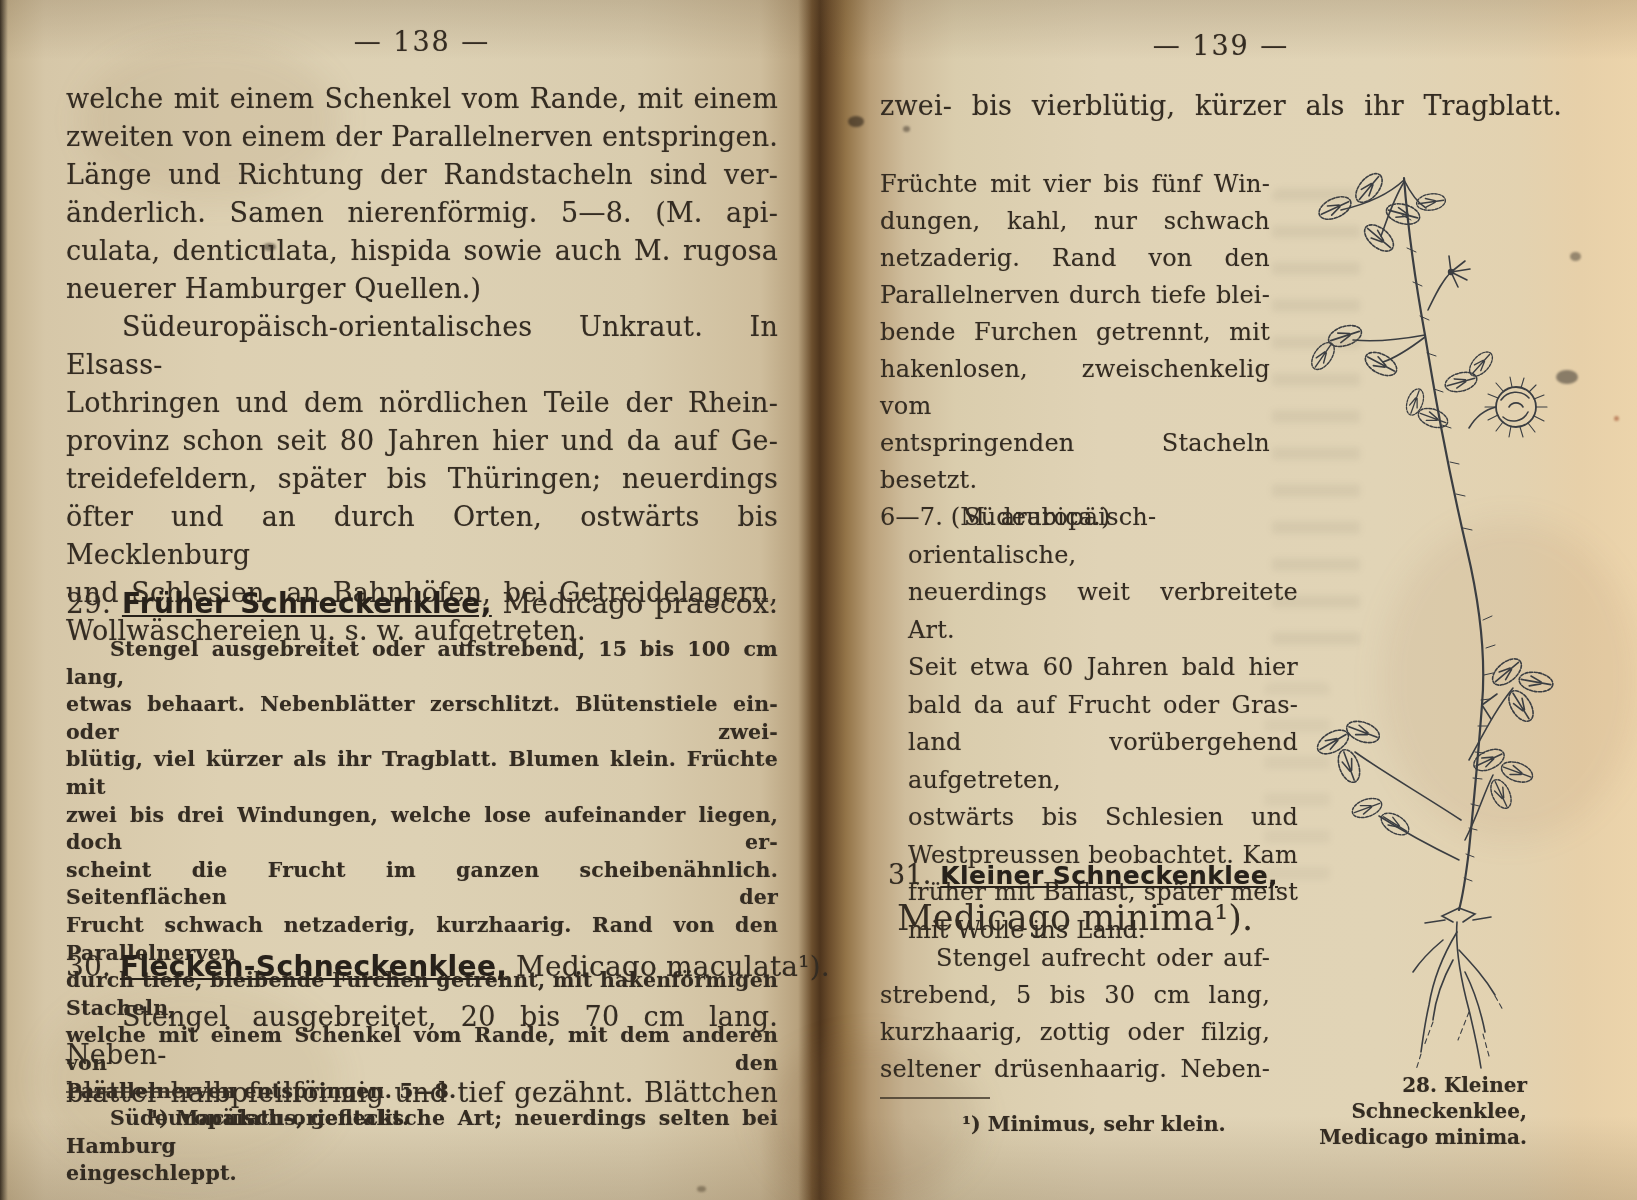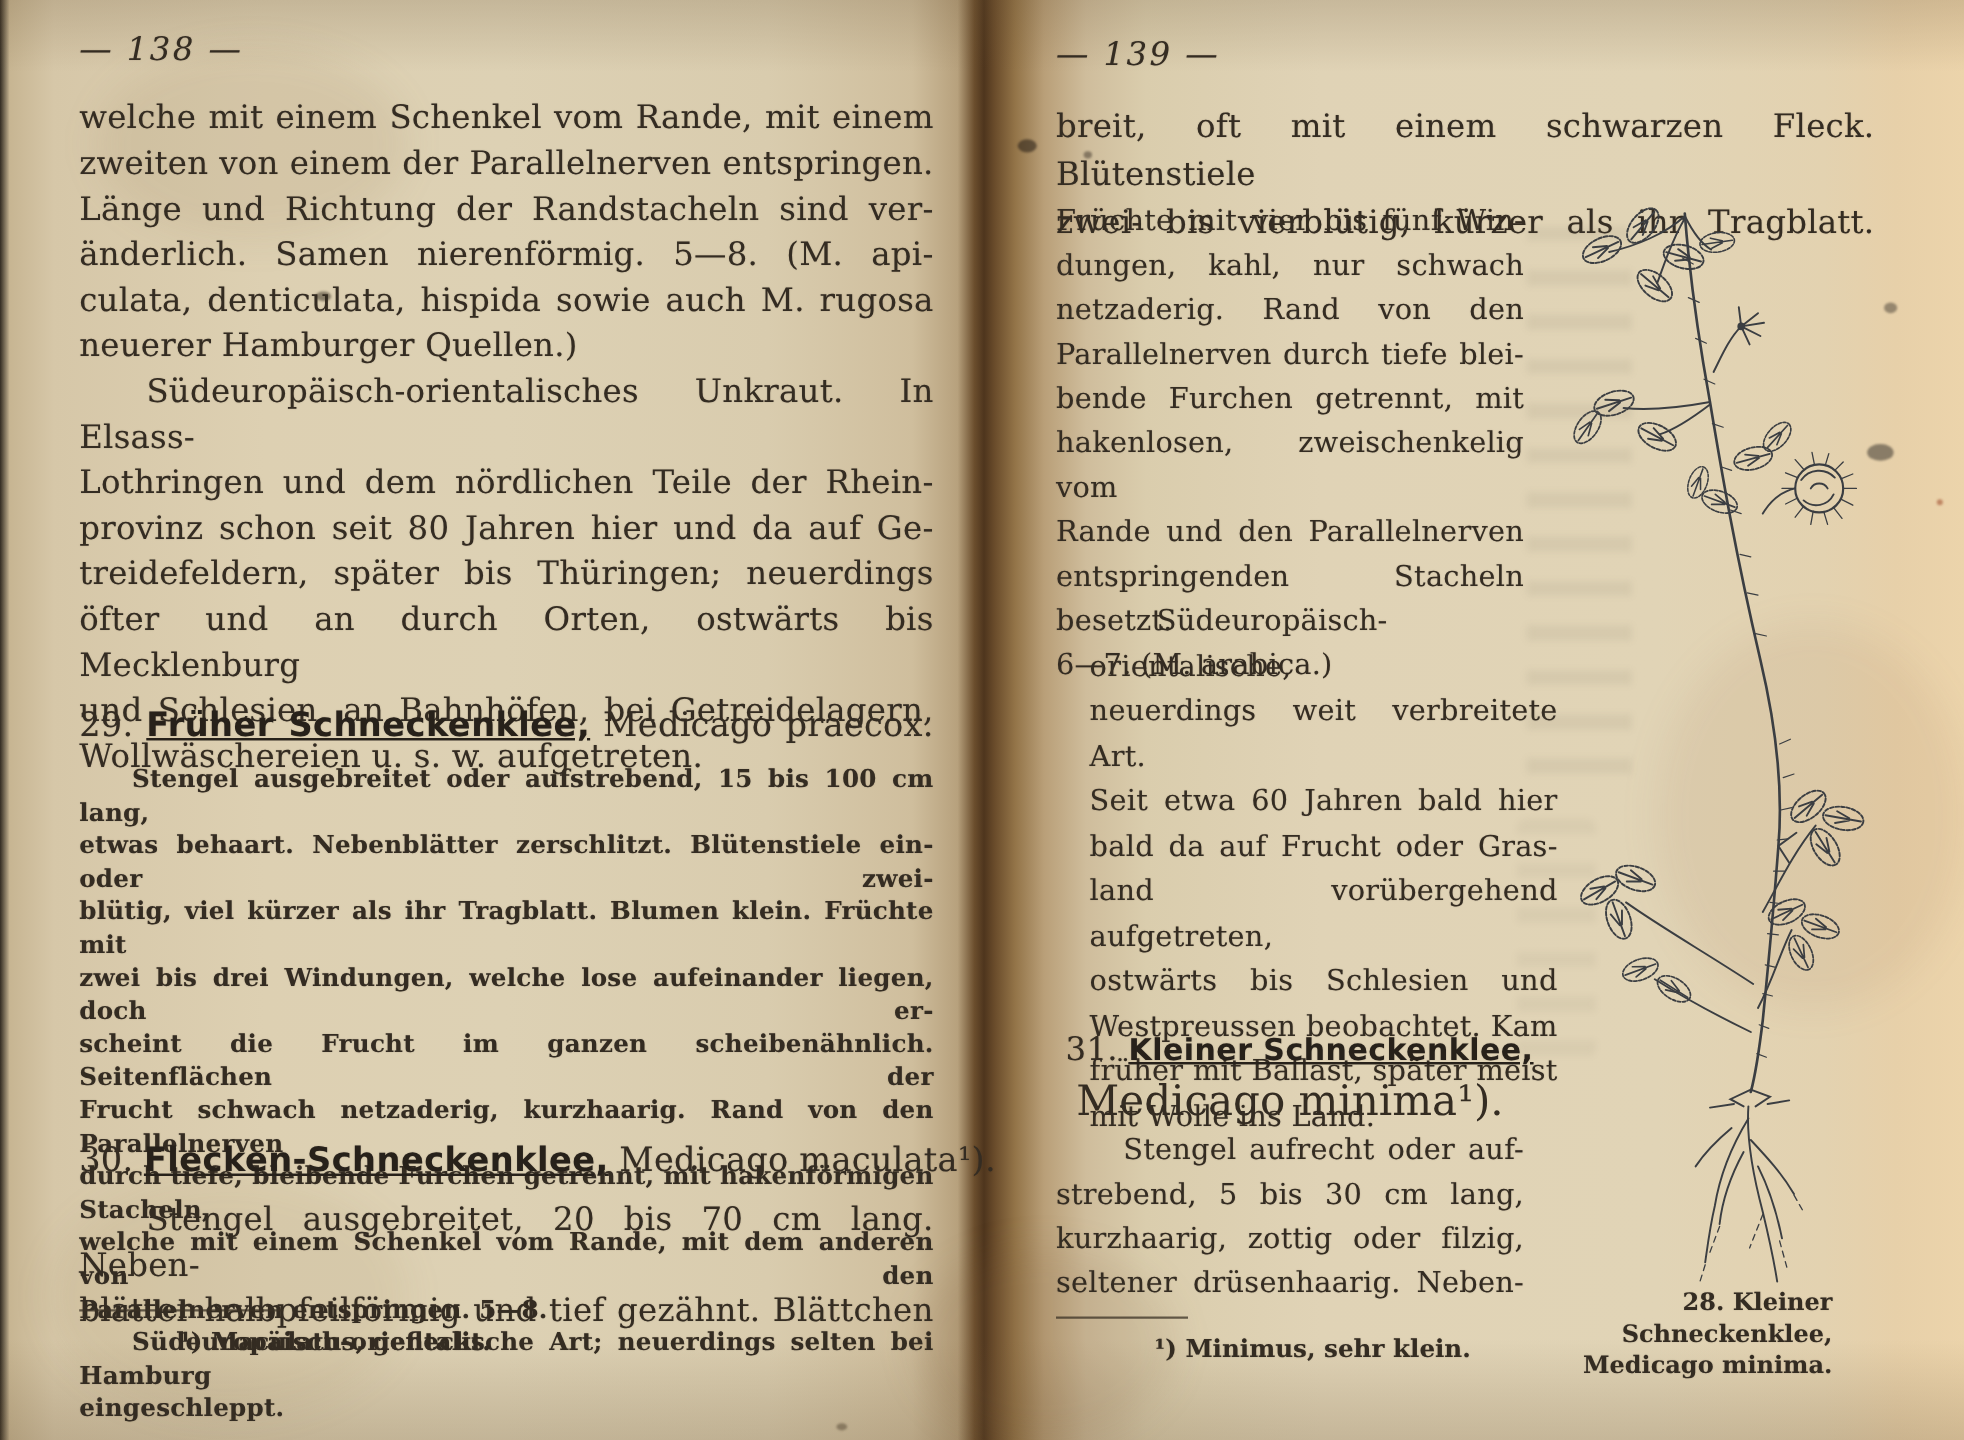--- a/index.html
+++ b/index.html
@@ -10,22 +10,22 @@
         #b2977311 0px,#c7b592 8px,#d6c7a8 45px,#ddd0b2 220px,#ddd1b4 420px,#d9ccae 640px,
         #cfbe9d 760px,#b7a17d 798px,#6b4e2d 812px,#4e351d 820px,#6a4c2b 829px,
         #937448 846px,#b99f78 870px,#cfbd9c 905px,#dacdad 955px,#e0d3b6 1100px,
         #e1d4b6 1380px,#e3d2b0 1520px,#e7d0a9 1580px,#ecd4ab 1637px);
     font-family:"DejaVu Serif",serif; color:#342c22;}
   .blk{position:absolute;}
   .ln{font-size:27px;line-height:38px;text-align:justify;letter-spacing:.2px;
       text-shadow:0 0 1px rgba(60,50,40,.35);}
   .j{text-align-last:justify;}
   .ind{text-indent:56px;}
-  .pagenum{position:absolute;font-size:27px;letter-spacing:2px;
-      text-shadow:0 0 1px rgba(60,50,40,.35);font-style:italic;}
+  .pagenum{position:absolute;font-size:27px;letter-spacing:2px;text-align:center;
+      text-shadow:0 0 1px rgba(60,50,40,.35);}
   .sp .ln{font-size:20.5px;line-height:27.6px;font-weight:600;}
   .sp .ind{text-indent:44px;}
   .rfull .ln{font-size:27px;line-height:40px;}
   .rcol .ln{font-size:24px;line-height:37px;}
   .rp2 .ln{font-size:24px;line-height:37.5px;}
   .rp3 .ln{font-size:24px;line-height:37px;}
   .h{white-space:nowrap;}
   .h .num,.h .lat{font-family:"DejaVu Serif",serif;font-size:28px;}
   .h .bold{font-family:"DejaVu Sans",sans-serif;font-weight:700;font-size:28px;letter-spacing:.4px;color:#27211a;text-decoration:underline;}
   .h31a .num{font-size:27px;}
@@ -103,32 +103,30 @@
     <div class="ln j ind">Stengel ausgebreitet, 20 bis 70 cm lang. Neben-</div>
     <div class="ln j">blätter halbpfeilförmig und tief gezähnt. Blättchen</div>
   </div>
 
   <div class="rule" style="left:66px;top:1091px;width:170px"></div>
   <div class="fnote" style="left:120px;top:1106px">¹) Maculatus, gefleckt.</div>
 
   <div class="pagenum" style="left:880px;top:30px;width:682px">—  139  —</div>
 
   <div class="blk rfull" style="left:880px;top:86px;width:682px">
-    <div class="ln j">breit, oft mit einem schwarzen Fleck. Blütenstiele</div>
     <div class="ln j">zwei- bis vierblütig, kürzer als ihr Tragblatt.</div>
   </div>
 
   <div class="blk rcol" style="left:880px;top:166px;width:390px">
     <div class="ln j">Früchte mit vier bis fünf Win-</div>
     <div class="ln j">dungen, kahl, nur schwach</div>
     <div class="ln j">netzaderig. Rand von den</div>
     <div class="ln j">Parallelnerven durch tiefe blei-</div>
     <div class="ln j">bende Furchen getrennt, mit</div>
     <div class="ln j">hakenlosen, zweischenkelig vom</div>
-    <div class="ln j">Rande und den Parallelnerven</div>
     <div class="ln j">entspringenden Stacheln besetzt.</div>
     <div class="ln">6—7. (M. arabica.)</div>
   </div>
 
   <div class="blk rp2" style="left:908px;top:499px;width:390px">
     <div class="ln ind">Südeuropäisch-orientalische,</div>
     <div class="ln j">neuerdings weit verbreitete Art.</div>
     <div class="ln j">Seit etwa 60 Jahren bald hier</div>
     <div class="ln j">bald da auf Frucht oder Gras-</div>
     <div class="ln j">land vorübergehend aufgetreten,</div>

